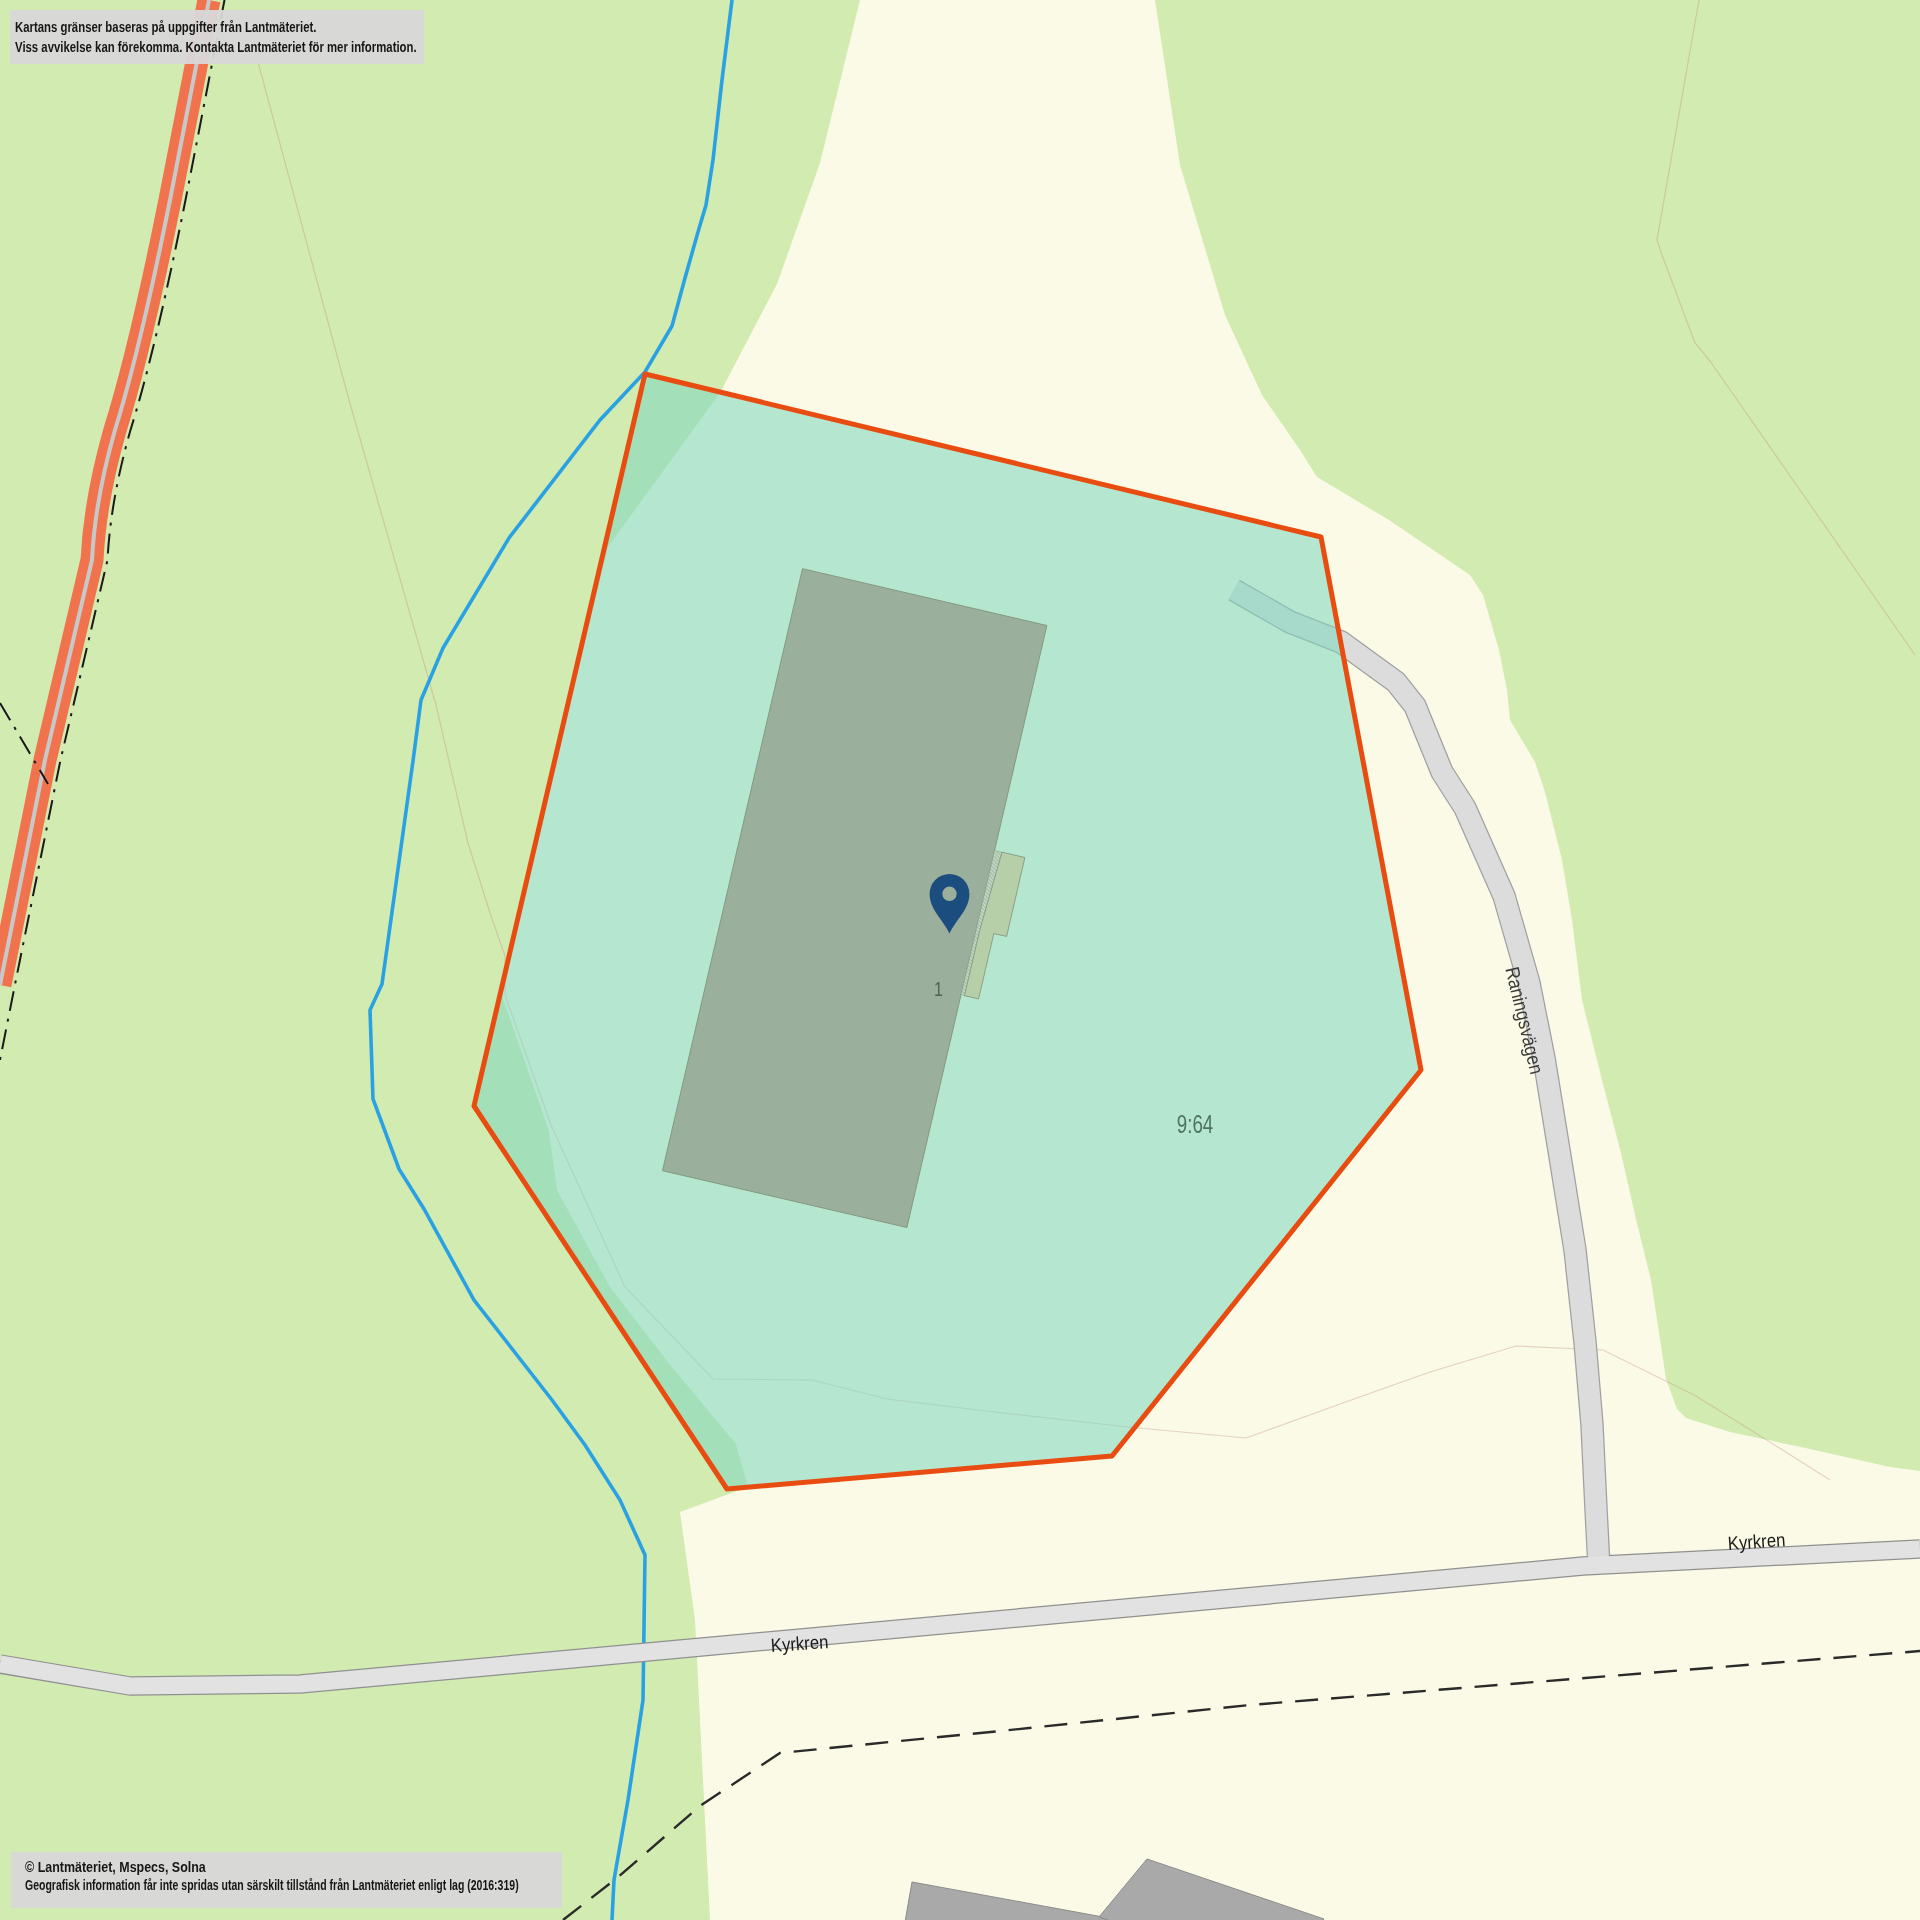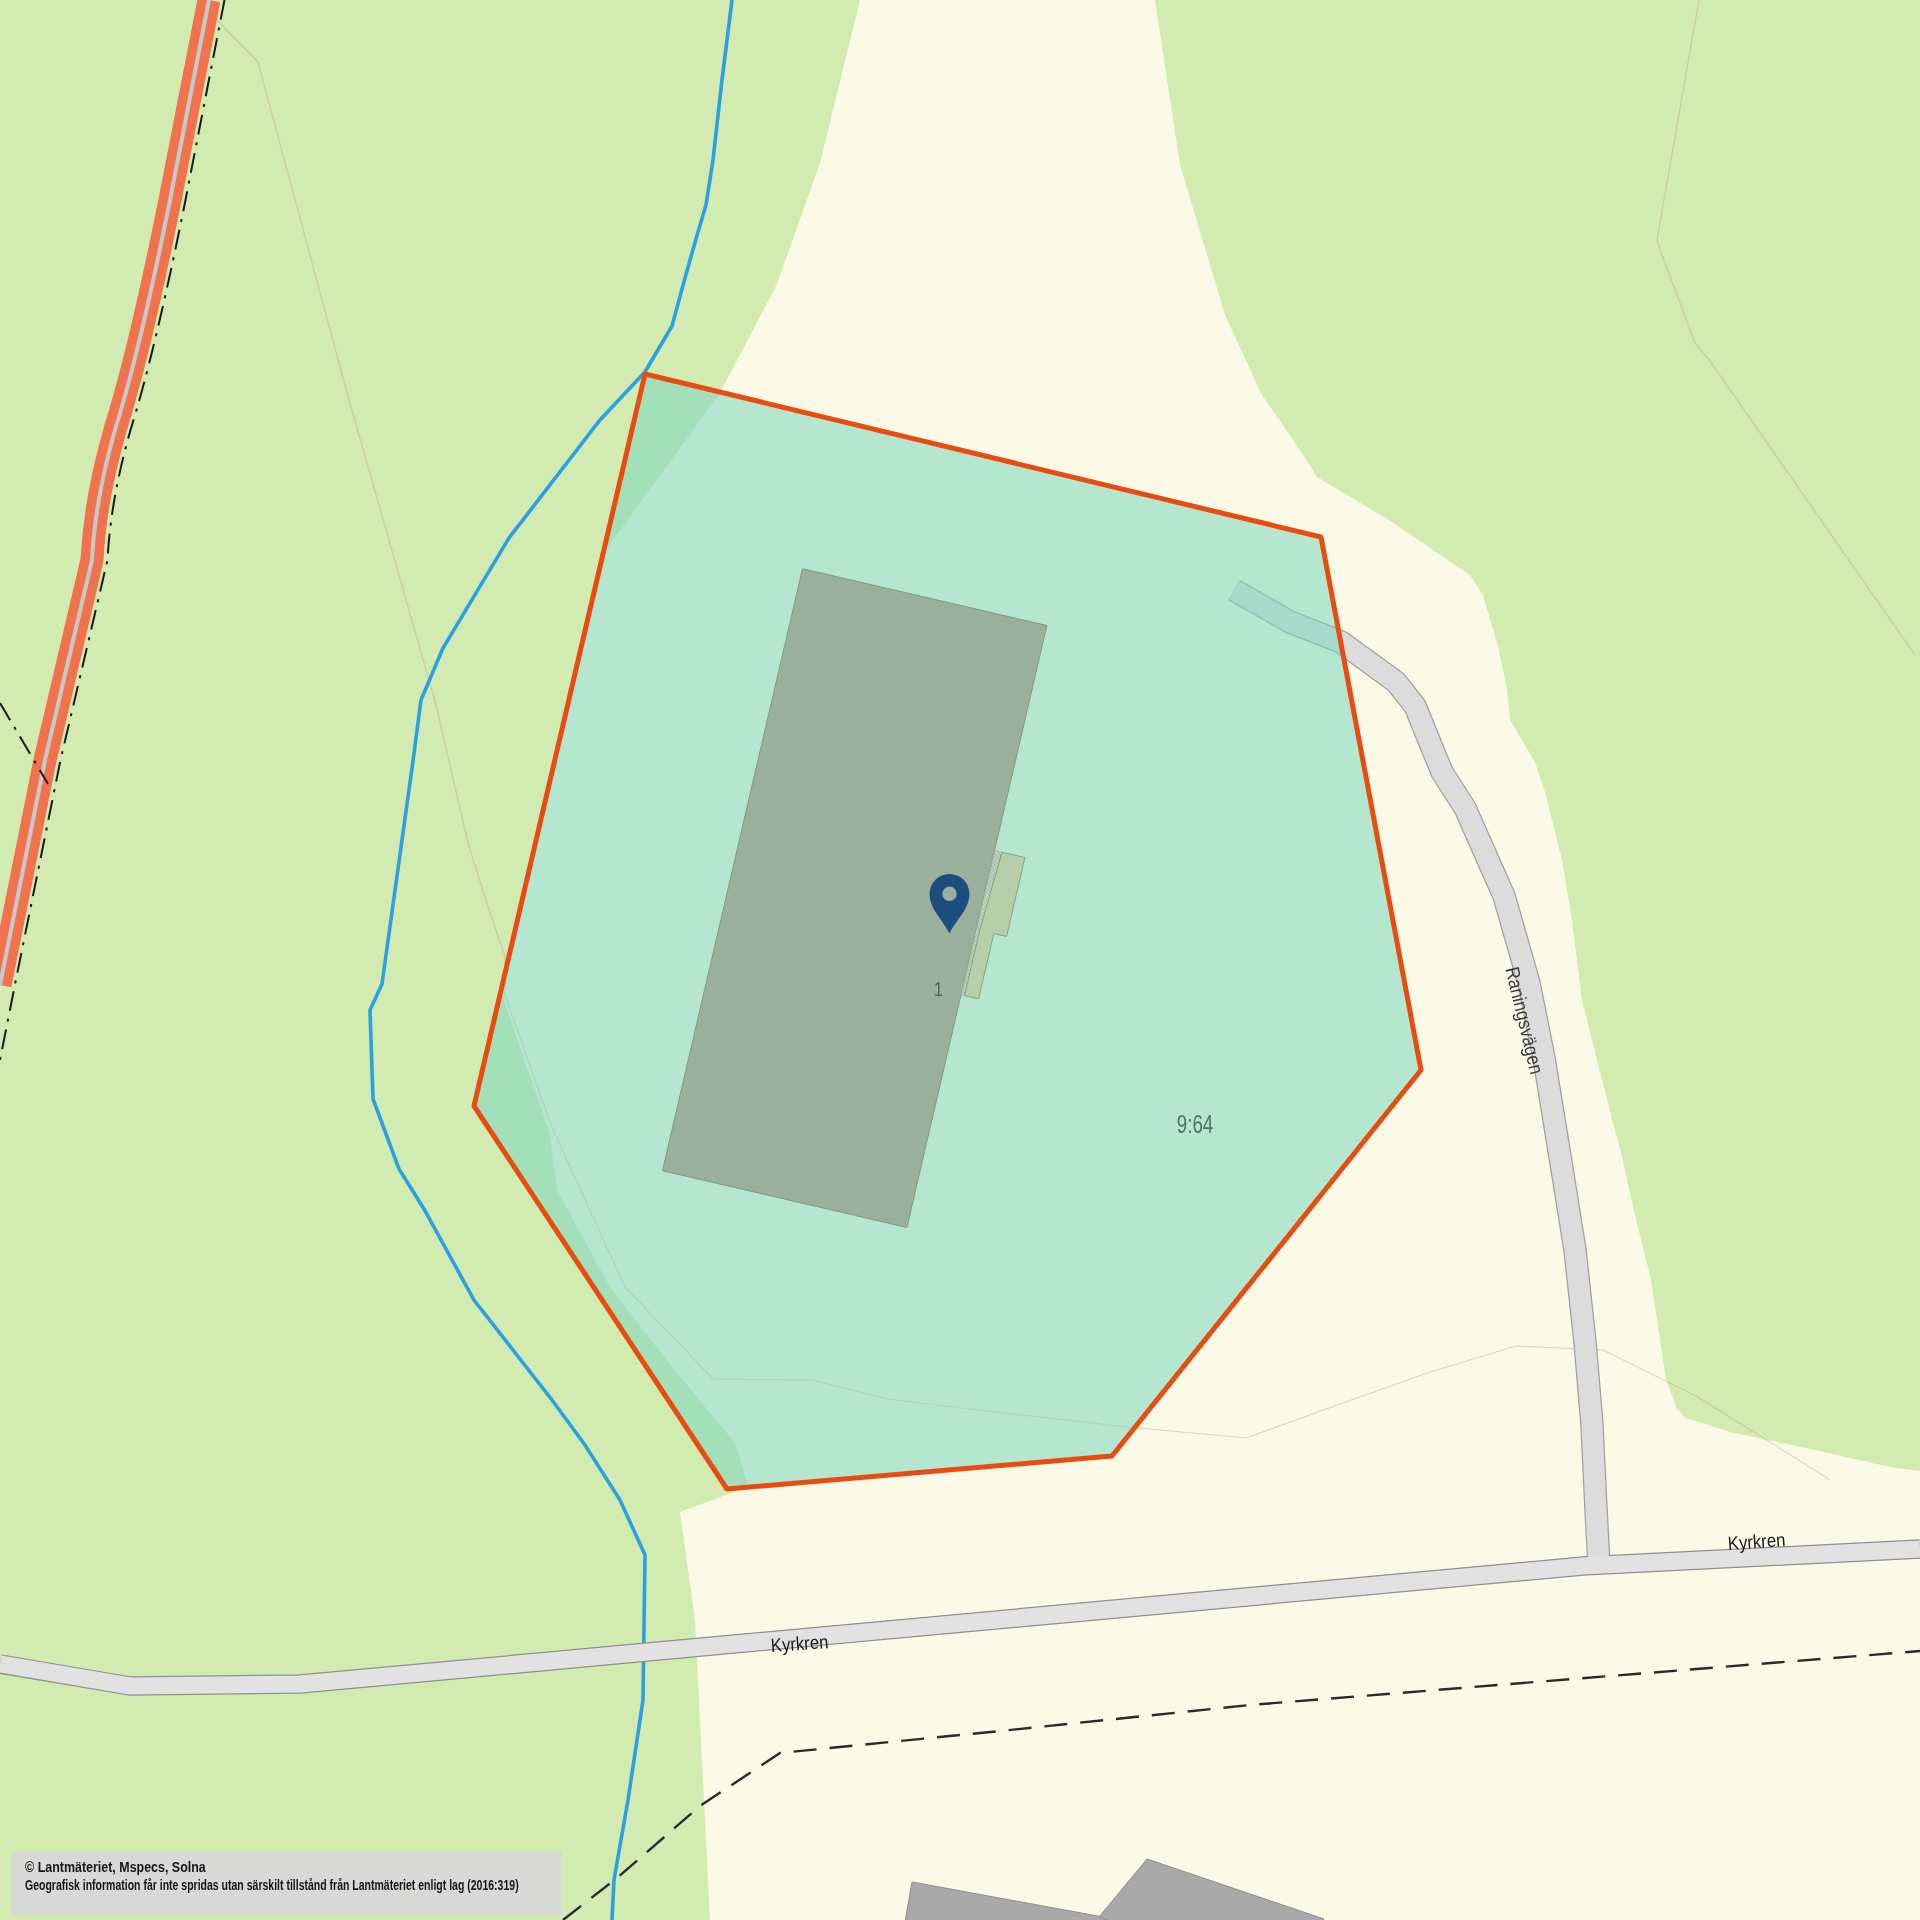--- a/index.html
+++ b/index.html
@@ -71,18 +71,22 @@
 
   <text x="0" y="0" transform="translate(1518,1022) rotate(76.5) scale(0.88,1)" text-anchor="middle" font-size="19.5" fill="#3a3a3a">Raningsvägen</text>
 
   <text x="0" y="0" transform="translate(800,1650) rotate(-4) scale(0.88,1)" text-anchor="middle" font-size="19" fill="#1a1a1a">Kyrkren</text>
 
   <text x="0" y="0" transform="translate(1757,1548) rotate(-4) scale(0.88,1)" text-anchor="middle" font-size="19" fill="#1a1a1a">Kyrkren</text>
 
   <path fill="#1c4d7f" fill-rule="evenodd" d="M949.5,933.5 C941.5,917.5 929.6,909.3 929.6,893.8 A19.9,19.9 0 1 1 969.4,893.8 C969.4,909.3 957.5,917.5 949.5,933.5 Z M949.5,901.0 A7.1,7.1 0 1 0 949.5,886.6 A7.1,7.1 0 0 0 949.5,901.0 Z"></path>
 </svg>
 
+<div class="note" style="left:10px;top:10px;width:414px;height:54px;">
+  <span class="tl" id="t1" style="transform:scaleX(0.758);font-size:15px;line-height:20px;margin:7px 0 0 5px;">Kartans gränser baseras på uppgifter från Lantmäteriet.
+Viss avvikelse kan förekomma. Kontakta Lantmäteriet för mer information.</span>
+</div>
 
-<div class="note" style="left:11px;top:1852px;width:551px;height:64px;">
+<div class="note" style="left:11px;top:1852px;width:551px;height:56px;">
   <div style="margin:6px 0 0 14px;"><span class="tl" style="transform:scaleX(0.83);font-size:15px;line-height:18px;">© Lantmäteriet, Mspecs, Solna</span></div>
   <div style="margin:0 11px 0 14px;"><span class="tl" style="transform:scaleX(0.70);font-size:15px;line-height:18px;">Geografisk information får inte spridas utan särskilt tillstånd från Lantmäteriet enligt lag (2016:319)</span></div>
 </div>
 </div>
 
 </body></html>

